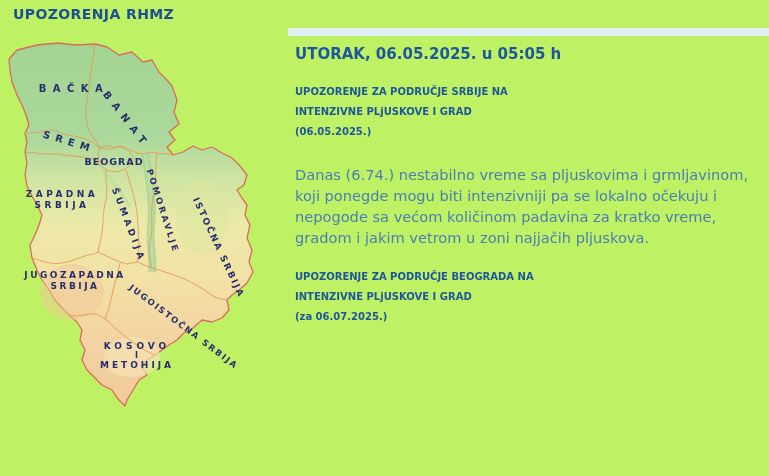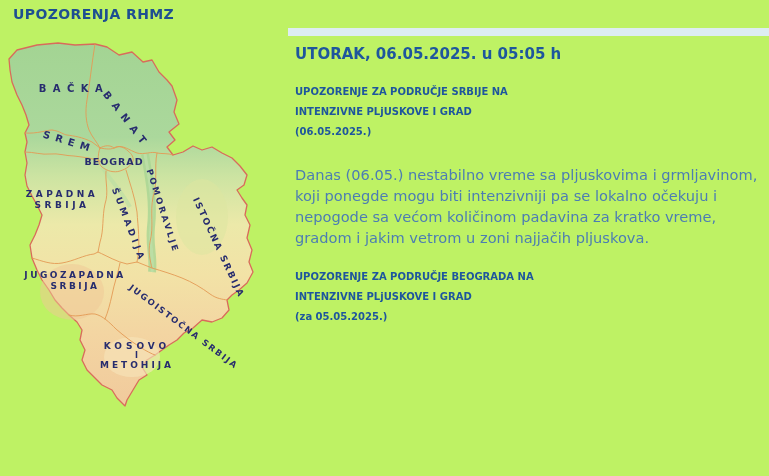--- a/index.html
+++ b/index.html
@@ -87,20 +87,20 @@
     </svg>
   </div>
 
   <div class="panel">
     <div class="panel-substrip"></div>
     <div class="panel-body">
       <p class="date-line">UTORAK, 06.05.2025. u 05:05 h</p>
       <h2 class="sec-heading">UPOZORENJE ZA PODRUČJE SRBIJE NA
 INTENZIVNE PLjUSKOVE I GRAD
 (06.05.2025.)</h2>
-      <p class="sec-body">Danas (06.05.) nestabilno vreme sa pljuskovima i grmljavinom, koji ponegde mogu biti intenzivniji pa se lokalno očekuju i nepogode sa većom količinom padavina za kratko vreme, gradom i jakim vetrom u zoni najjačih pljuskova.</p>
+      <p class="sec-body">Danas (6.74.) nestabilno vreme sa pljuskovima i grmljavinom, koji ponegde mogu biti intenzivniji pa se lokalno očekuju i nepogode sa većom količinom padavina za kratko vreme, gradom i jakim vetrom u zoni najjačih pljuskova.</p>
       <h2 class="sec-heading">UPOZORENJE ZA PODRUČJE BEOGRADA NA
 INTENZIVNE PLjUSKOVE I GRAD
-(za 05.05.2025.)</h2>
+(za 06.07.2025.)</h2>
     </div>
   </div>
 
 </div>
 
 </body></html>

